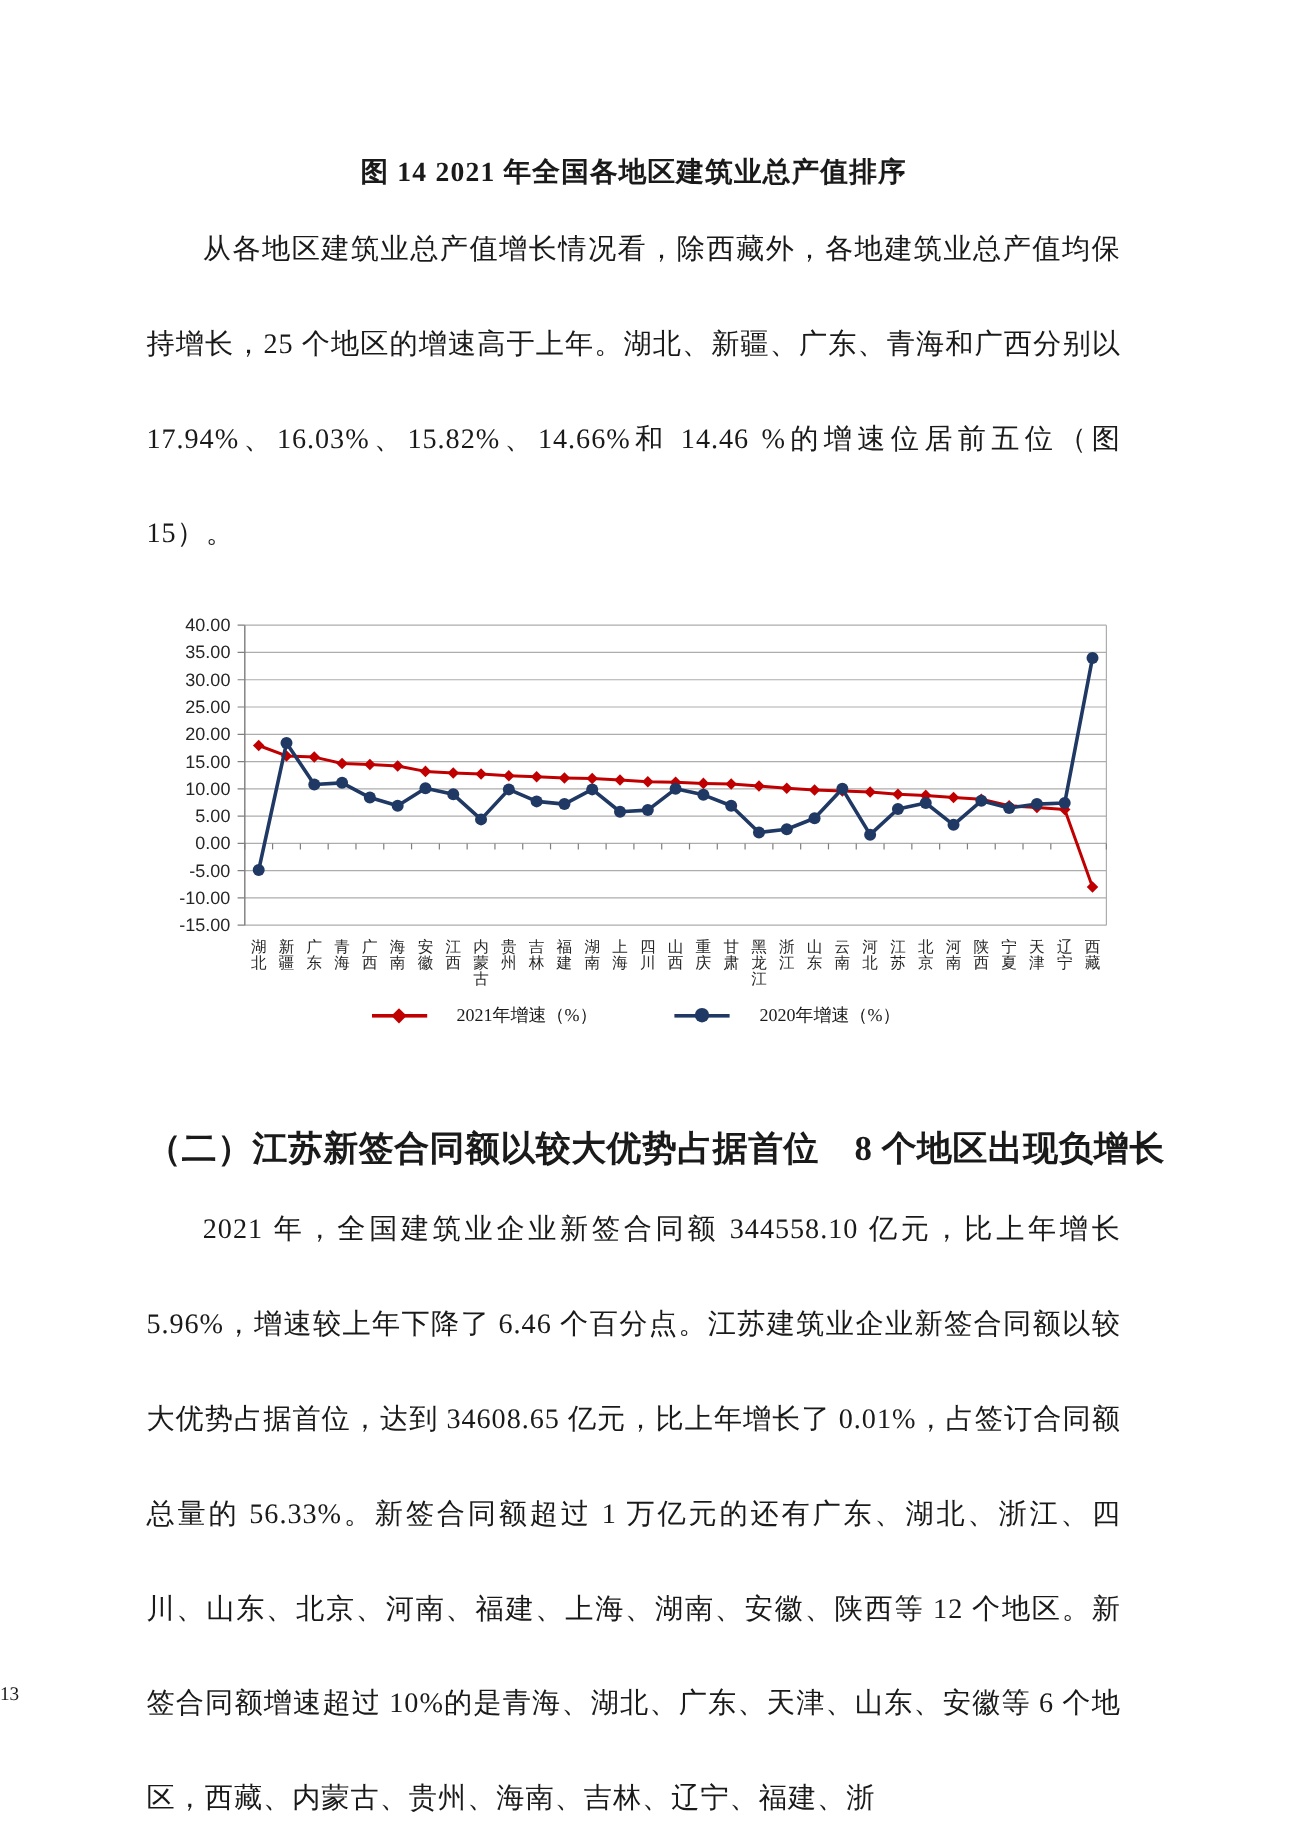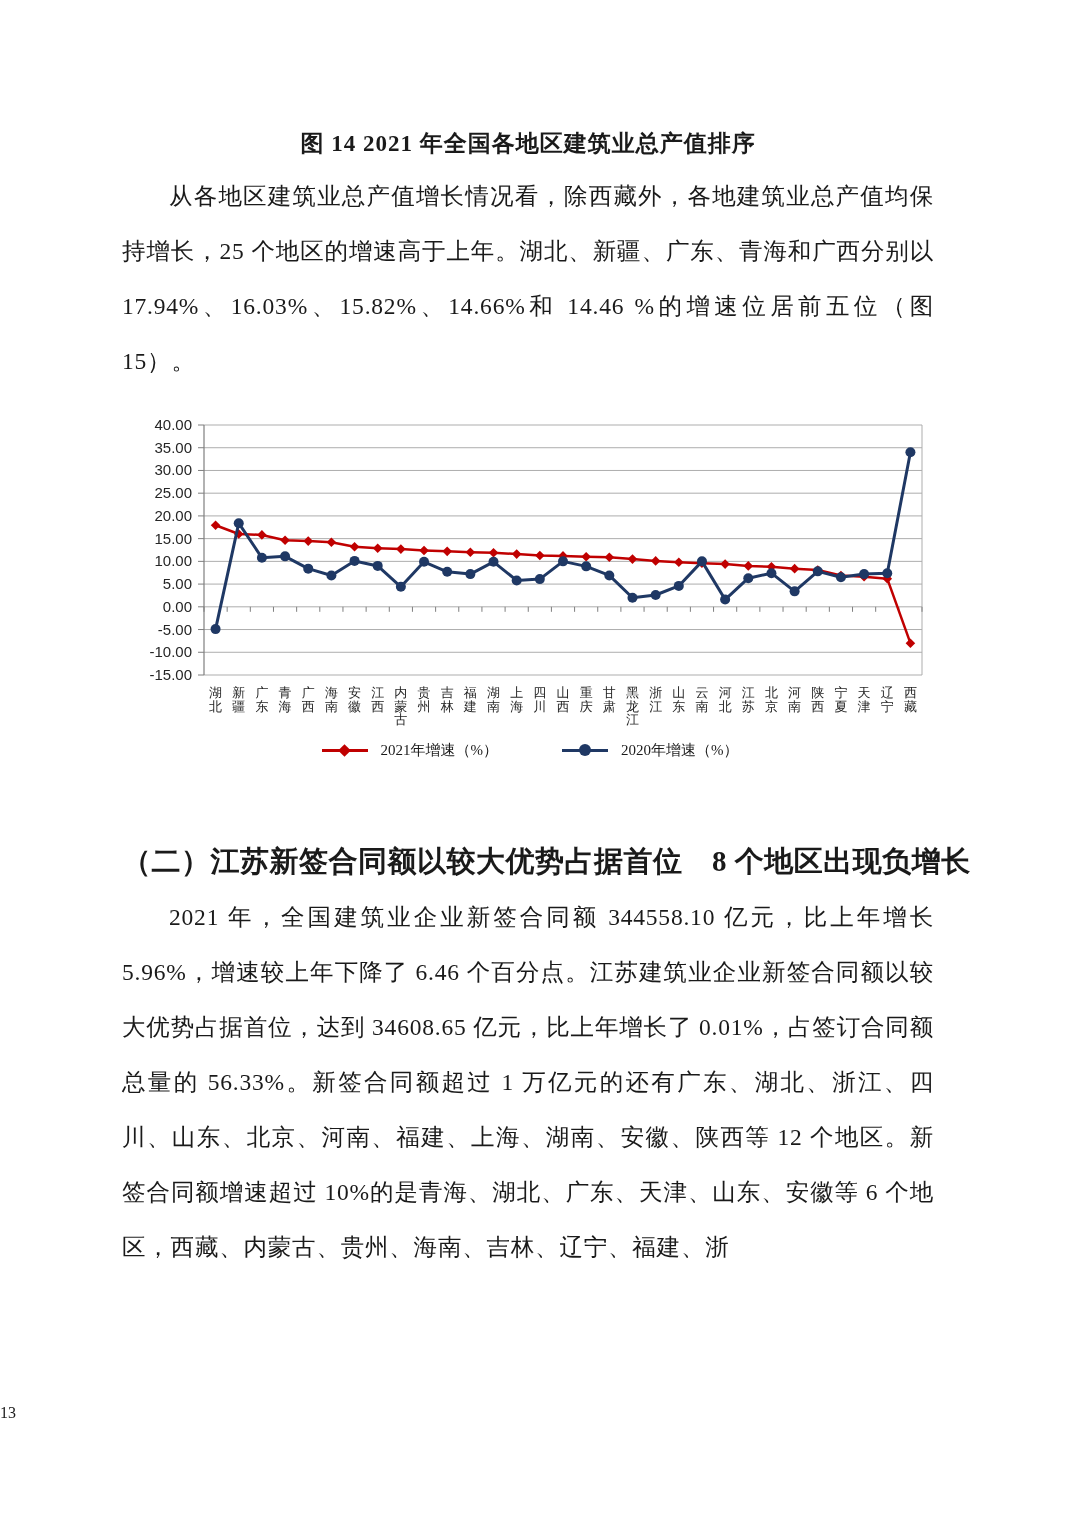--- a/index.html
+++ b/index.html
@@ -7,30 +7,30 @@
     width:1080px;height:1527px;margin:0 auto;background:#ffffff;
     font-family:"Liberation Serif","DejaVu Serif",serif;color:#1a1a1a;
     overflow:hidden;position:relative;box-sizing:border-box;
   }
   .content{padding:128px 146px 0 122px;}
   .fig-title{
     font-size:23px;font-weight:bold;text-align:center;
     margin:0 0 10px 0;letter-spacing:1px;
   }
   .body-para{
-    font-size:23.5px;line-height:55px;text-align:justify;
+    font-size:23.5px;line-height:79px;text-align:justify;
     text-indent:2em;margin:8px 0 0 0;letter-spacing:.8px;
   }
   .chart-block{margin:26px 0 0 4px;}
   .chart-svg{display:block;}
   .legend{
     display:flex;justify-content:center;gap:64px;margin-top:2px;
     font-size:15px;color:#1a1a1a;
   }
-  .legend-item{display:flex;align-items:center;gap:13px;}
+  .legend-item{display:flex;align-items:center;gap:25px;}
   .leg-line{display:inline-block;width:46px;height:3px;position:relative;}
   .leg-diamond{position:absolute;left:18px;top:-3.5px;width:9px;height:9px;transform:rotate(45deg);}
   .leg-circle{position:absolute;left:17px;top:-5px;width:12px;height:12px;border-radius:50%;}
   .fig-caption{
     font-size:23px;font-weight:bold;text-align:center;
     margin:26px 0 0 0;letter-spacing:1px;
   }
   .section-heading{
     font-size:29px;font-weight:bold;text-align:center;
     margin:82px 0 0 0;white-space:nowrap;letter-spacing:.5px;

